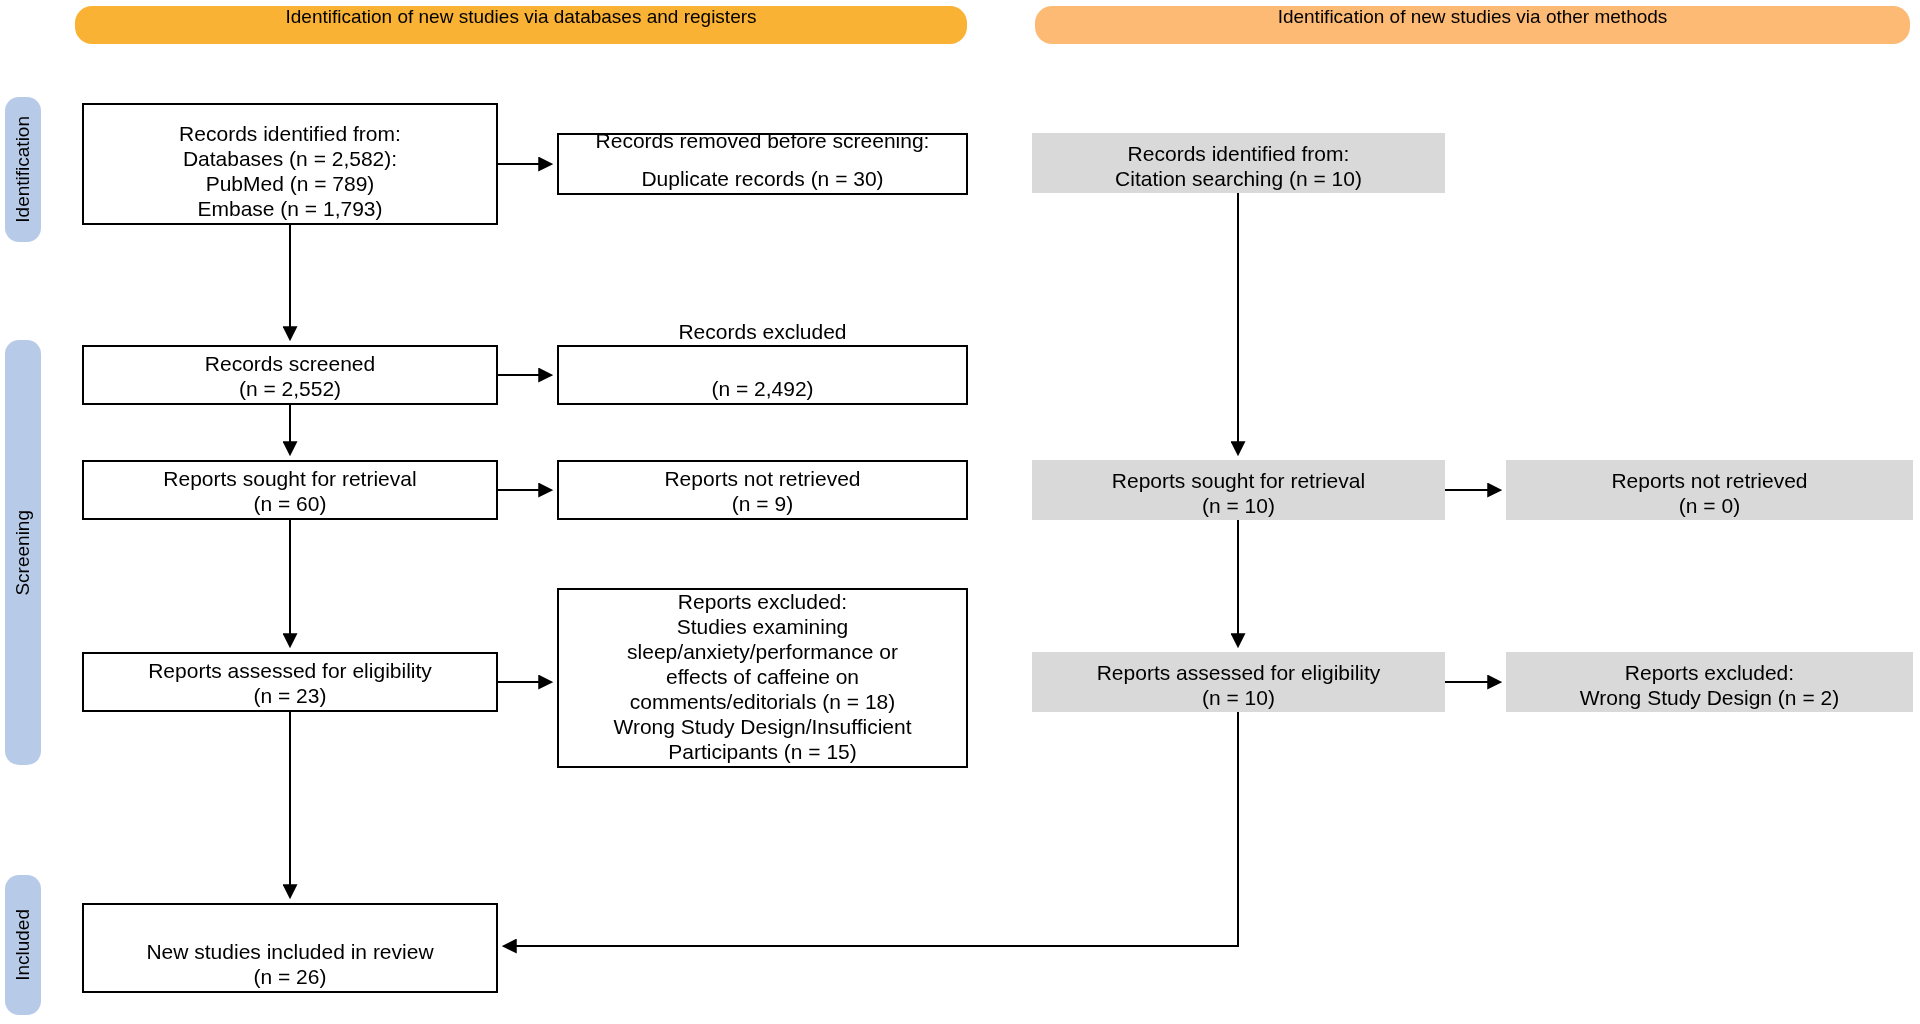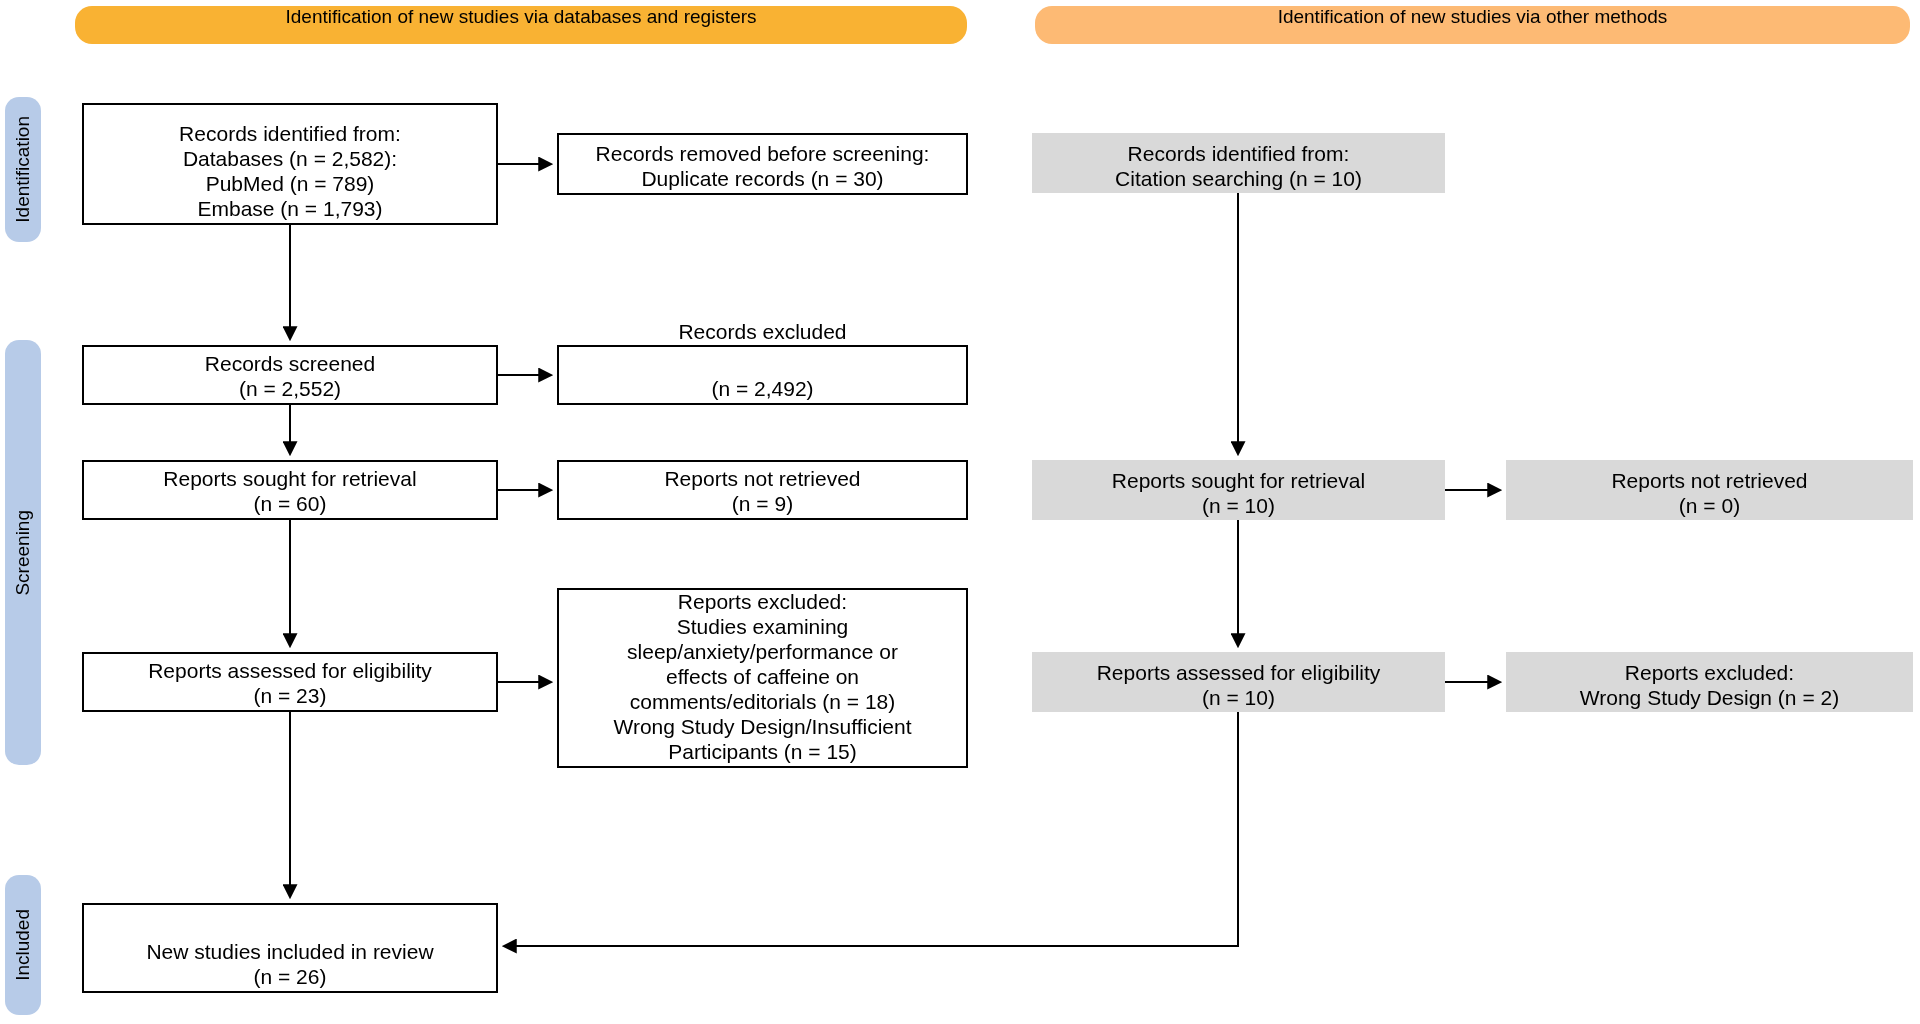--- a/index.html
+++ b/index.html
@@ -132,21 +132,21 @@
   <div class="box white" style="left:82px; top:652px; width:416px; height:60px;">
     <div class="bl">Reports assessed for eligibility</div>
     <div class="bl">(n = 23)</div>
   </div>
 
   <div class="box white" style="left:82px; top:903px; width:416px; height:90px;">
     <div class="bl">New studies included in review</div>
     <div class="bl">(n = 26)</div>
   </div>
 
-  <div class="box white" style="left:557px; top:133px; width:411px; height:62px;">
+  <div class="box white" style="left:557px; top:133px; width:411px; height:62px;gap:13px;">
     <div class="bl">Records removed before screening:</div>
     <div class="bl">Duplicate records (n = 30)</div>
   </div>
 
   <div class="box white" style="left:557px; top:345px; width:411px; height:60px;gap:32px;">
     <div class="bl">Records excluded</div>
     <div class="bl">(n = 2,492)</div>
   </div>
 
   <div class="box white" style="left:557px; top:460px; width:411px; height:60px;">

